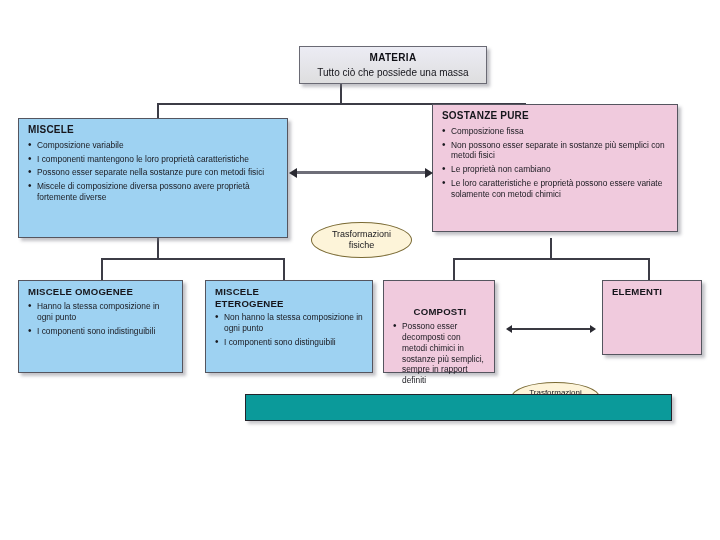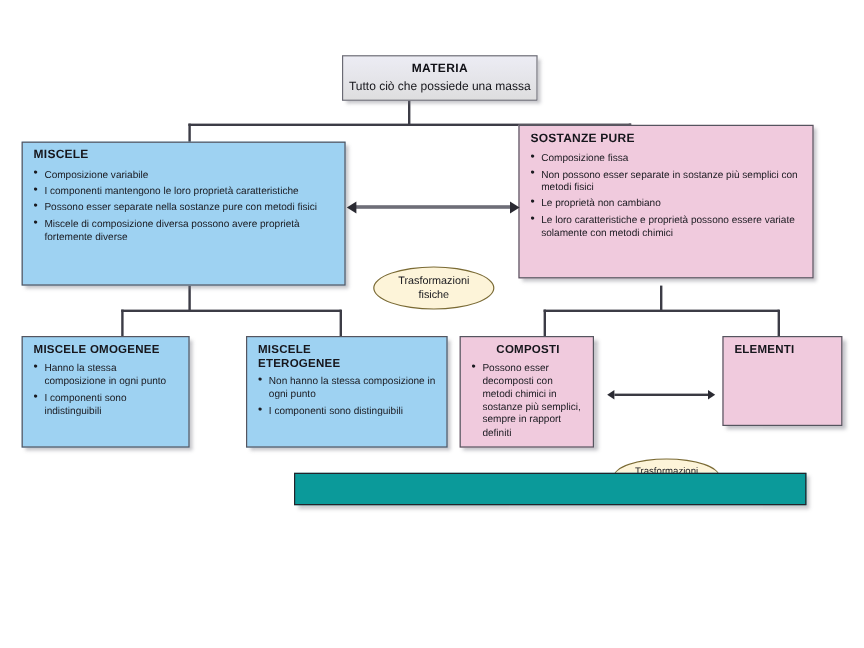--- a/index.html
+++ b/index.html
@@ -57,21 +57,21 @@
   .node li:before {
     content: "\2022";
     position: absolute;
     left: 0;
     top: -1px;
     font-size: 10px;
   }
 
   
   #materia {
-    left: 285px; top: 46px; width: 163px; height: 38px;
+    left: 299px; top: 46px; width: 188px; height: 38px;
     background: linear-gradient(#ececf4, #dededf);
     border: 1px solid #6a6a74;
     padding: 0;
     text-align: center;
   }
   #materia .mtitle {
     display: block;
     font-weight: bold;
     font-size: 10px;
     letter-spacing: 0.3px;
@@ -88,26 +88,26 @@
   
   .blue  { background: #9ed2f2; }
   .pink  { background: #f0cadd; }
 
   #miscele        { left: 18px;  top: 118px; width: 270px; height: 120px; font-size: 8.4px; }
   #miscele .ttl   { font-size: 10px; }
   #sostanze       { left: 432px; top: 104px; width: 246px; height: 128px; font-size: 8.4px; }
   #sostanze .ttl  { font-size: 10px; }
 
   
-  #omogenee      { left: 18px;  top: 280px; width: 140px; height: 93px; font-size: 8.4px; }
+  #omogenee      { left: 18px;  top: 280px; width: 165px; height: 93px; font-size: 8.4px; }
   #omogenee .ttl { font-size: 9.6px; }
   #eterogenee      { left: 205px; top: 280px; width: 168px; height: 93px; font-size: 8.4px; }
   #eterogenee .ttl { font-size: 9.6px; line-height: 1.2; }
   #composti      { left: 383px; top: 280px; width: 112px; height: 93px; font-size: 8.4px; }
-  #composti .ttl { font-size: 9.6px; text-align: center; }
+  #composti .ttl { font-size: 9.6px; text-align: center; margin-top: 20px; }
   #elementi      { left: 602px; top: 280px; width: 100px; height: 75px; font-size: 8.4px; }
   #elementi .ttl { font-size: 9.6px; }
   #elementi li   { padding-left: 7px; }
 
   
   .ellipse {
     position: absolute;
     box-sizing: border-box;
     background: #fdf4d9;
     border: 1px solid #7a6a34;

